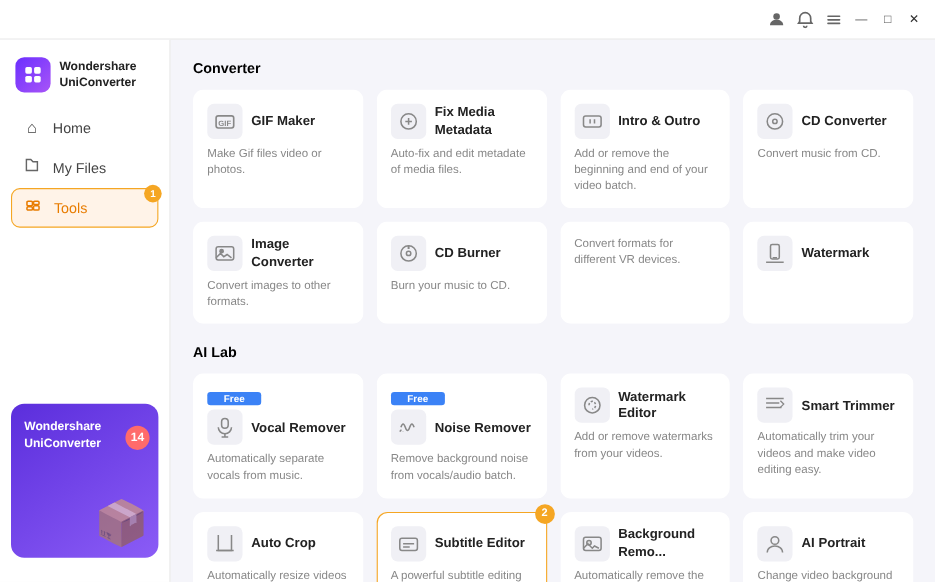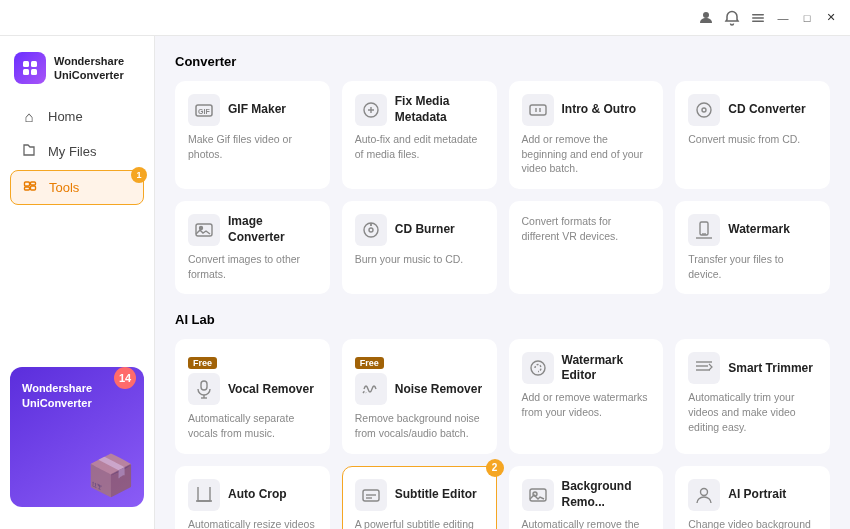--- a/index.html
+++ b/index.html
@@ -143,21 +143,21 @@
       background: linear-gradient(145deg, #5b2edc, #8b5cf6);
       border-radius: 12px;
       padding: 14px 12px 12px 12px;
       color: #fff;
       position: relative;
       overflow: hidden;
       min-height: 140px;
     }
     .promo-badge {
       position: absolute;
-      top: 0;
+      top: 20px;
       right: 8px;
       background: #ff6b6b;
       color: #fff;
       font-size: 11px;
       font-weight: 700;
       width: 22px;
       height: 22px;
       border-radius: 50%;
       display: flex;
       align-items: center;
@@ -237,25 +237,25 @@
     }
     .tool-desc {
       font-size: 10.5px;
       color: #888;
       line-height: 1.4;
     }
 
     
     .free-badge {
       display: inline-block;
-      background: #a16207;
+      background: #3b82f6;
       color: #fff;
       font-size: 9px;
       font-weight: 700;
-      padding: 1px 5px;
+      padding: 1px 15px;
       border-radius: 3px;
       margin-bottom: 4px;
       text-align: center;
     }
 
     .card-badge-wrapper {
       position: relative;
     }
     .step-badge {
       position: absolute;
@@ -456,21 +456,20 @@
         <div class="tool-card-header">
           <div class="tool-icon-box">
             <svg width="20" height="20" viewBox="0 0 20 20" fill="none" stroke="#888" stroke-width="1.4">
                 <rect x="6" y="2" width="8" height="13" rx="1.5"></rect>
                 <line x1="8" y1="14" x2="12" y2="14"></line>
                 <path d="M2 18h16"></path>
               </svg>
           </div>
           <span class="tool-name">Watermark</span>
         </div>
-        <div class="tool-desc">Transfer your files to device.</div>
       </div>
     </div>
 
     <div class="section-label">AI Lab</div>
     <div class="tool-grid">
 
       <div class="tool-card">
         <div><span class="free-badge">Free</span></div>
         <div class="tool-card-header">
           <div class="tool-icon-box">

